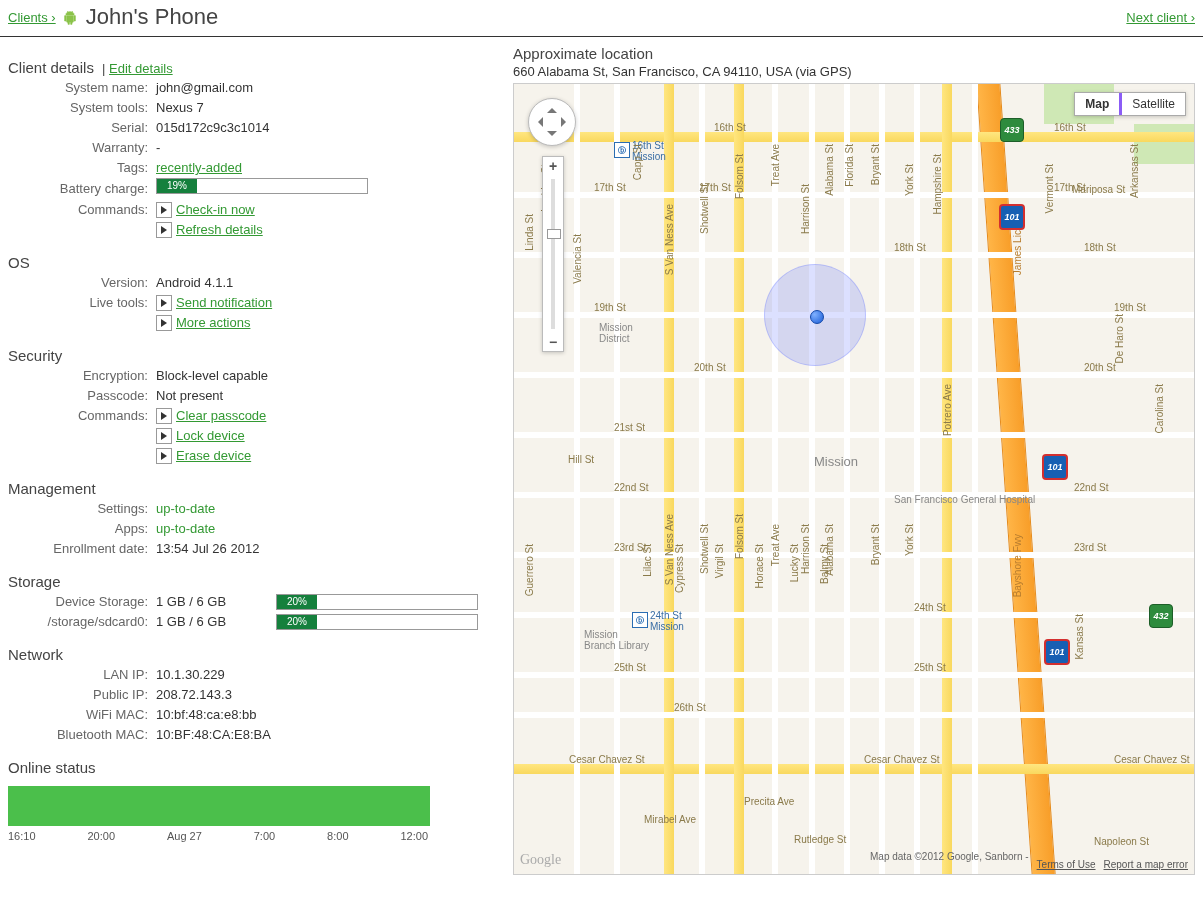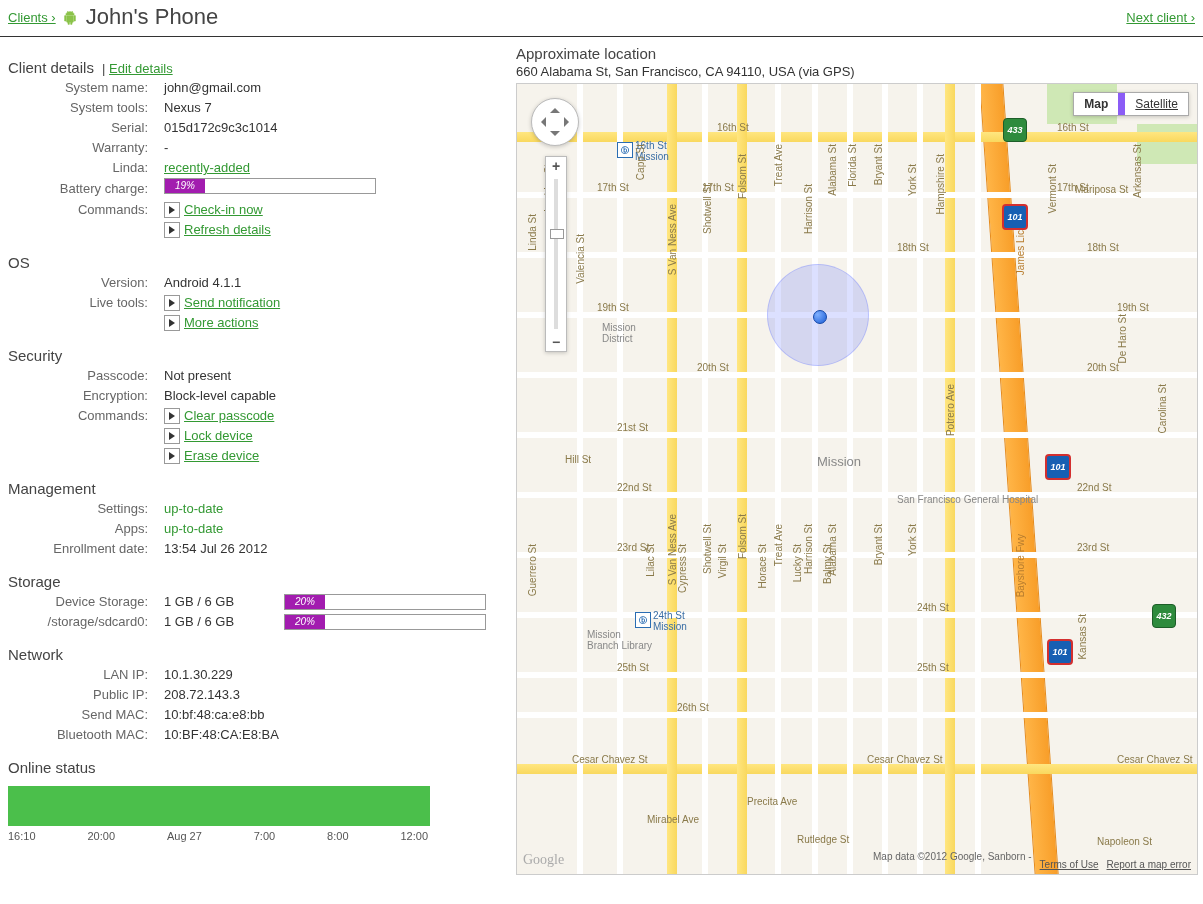--- a/index.html
+++ b/index.html
@@ -8,47 +8,47 @@
   .breadcrumb .title{font-size:22px;color:#444;margin-left:8px;}
   .breadcrumb .spacer{flex:1;}
   .android-icon{width:16px;height:18px;display:inline-block;margin-left:6px;}
   .content{display:flex;padding:8px;gap:30px;}
   .left{width:480px;}
   .right{flex:1;}
   h2.section{font-size:15px;font-weight:normal;color:#444;margin:14px 0 2px 0;}
   h2.section .edit{font-size:13px;margin-left:4px;}
   .row{display:flex;align-items:center;line-height:20px;font-size:13px;}
   .row .label{width:140px;text-align:right;color:#666;padding-right:8px;}
-  .row .value{color:#333;margin-left:8px;}
+  .row .value{color:#333;}
   .row .green{color:#339933;}
   .cmd{display:flex;align-items:center;gap:4px;}
   .play-icon{width:14px;height:14px;border:1px solid #999;display:inline-flex;align-items:center;justify-content:center;font-size:9px;background:#fff;}
   .play-icon::before{content:"";border-left:6px solid #333;border-top:4px solid transparent;border-bottom:4px solid transparent;}
   .bar-outline{border:1px solid #999;height:14px;display:inline-block;position:relative;background:#fff;}
-  .bar-fill{background:#a21caf;height:100%;position:absolute;left:0;top:0;display:flex;align-items:center;justify-content:center;color:#fff;font-size:10px;font-style:italic;}
+  .bar-fill{background:#15803d;height:100%;position:absolute;left:0;top:0;display:flex;align-items:center;justify-content:center;color:#fff;font-size:10px;}
   .timeline{border:1px solid #4bbf4b;background:#4bbf4b;height:38px;width:420px;margin-top:10px;}
   .timeline-labels{display:flex;justify-content:space-between;width:420px;font-size:11px;color:#555;margin-top:4px;}
   
   .map-title{font-size:15px;color:#444;margin-bottom:2px;}
   .map-address{font-size:13px;color:#333;margin-bottom:4px;}
   .map{position:relative;width:680px;height:790px;background:#f6f3ec;border:1px solid #ccc;overflow:hidden;}
   .pan{position:absolute;left:14px;top:14px;width:46px;height:46px;border-radius:50%;background:#fff;border:1px solid #bbb;box-shadow:0 1px 4px rgba(0,0,0,.2);}
   .pan::before,.pan::after{content:"";position:absolute;border:5px solid transparent;}
   .pan .u{position:absolute;left:18px;top:4px;border:5px solid transparent;border-bottom-color:#777;}
   .pan .d{position:absolute;left:18px;bottom:4px;border:5px solid transparent;border-top-color:#777;}
   .pan .l{position:absolute;top:18px;left:4px;border:5px solid transparent;border-right-color:#777;}
   .pan .r{position:absolute;top:18px;right:4px;border:5px solid transparent;border-left-color:#777;}
   .zoom{position:absolute;left:28px;top:72px;width:20px;background:#fff;border:1px solid #bbb;display:flex;flex-direction:column;align-items:center;box-shadow:0 1px 4px rgba(0,0,0,.2);}
   .zoom .btn{font-size:14px;font-weight:bold;line-height:18px;color:#555;cursor:pointer;}
   .zoom .track{width:4px;height:150px;background:#ddd;margin:4px 0;position:relative;}
   .zoom .handle{position:absolute;top:50px;left:-4px;width:12px;height:8px;background:#fff;border:1px solid #999;}
   .maptype{position:absolute;right:8px;top:8px;display:flex;border:1px solid #aaa;background:#fff;font-size:12px;box-shadow:0 1px 4px rgba(0,0,0,.2);}
   .maptype div{padding:4px 10px;cursor:pointer;}
   .maptype .active{font-weight:bold;}
-  .maptype div+div{border-left:7px solid #8b5cf6;text-decoration:underline;}
+  .maptype div+div{border-left:3px solid #8b5cf6;}
   .road-h{position:absolute;height:10px;left:0;right:0;background:linear-gradient(#ffe680,#f9d85e);}
   .road-v{position:absolute;width:10px;top:0;bottom:0;background:linear-gradient(90deg,#ffe680,#f9d85e);}
   .road-w{position:absolute;background:#fff;}
   .hwy{position:absolute;width:22px;top:0;bottom:0;background:linear-gradient(90deg,#ffb547,#f89e29);border-left:1px solid #e58a1a;border-right:1px solid #e58a1a;}
   .street-label{position:absolute;font-size:10px;color:#8a7a4a;white-space:nowrap;}
   .street-label.v{writing-mode:vertical-rl;transform:rotate(180deg);}
   .accuracy{position:absolute;width:100px;height:100px;border-radius:50%;background:rgba(80,100,255,.2);border:1px solid rgba(80,100,255,.25);}
   .pin{position:absolute;width:12px;height:12px;border-radius:50%;background:radial-gradient(circle at 30% 30%,#7fb0ff,#1b5dd6);border:1px solid #1147a8;}
   .bart{position:absolute;width:14px;height:14px;background:#fff;border:1px solid #2a6db3;display:flex;align-items:center;justify-content:center;font-size:8px;font-weight:bold;color:#2a6db3;}
   .map-footer{position:absolute;right:6px;bottom:4px;font-size:10px;color:#666;display:flex;gap:8px;align-items:center;}
@@ -91,21 +91,21 @@
       </div>
   <div class="row">
         <div class="label">Serial:</div>
         <div class="value">015d172c9c3c1014</div>
       </div>
   <div class="row">
         <div class="label">Warranty:</div>
         <div class="value">-</div>
       </div>
   <div class="row">
-        <div class="label">Linda:</div>
+        <div class="label">Tags:</div>
         <div class="value"><a>recently-added</a></div>
       </div>
   <div class="row">
         <div class="label">Battery charge:</div>
     <div class="value"><span class="bar-outline" style="width:210px"><span class="bar-fill" style="width:19%">19%</span></span></div>
   </div>
   <div class="row">
         <div class="label">Commands:</div>
     <div class="value cmd">
           <span class="play-icon"></span>
@@ -135,26 +135,26 @@
   <div class="row">
         <div class="label"></div>
     <div class="value cmd">
           <span class="play-icon"></span>
           <a>More actions</a>
         </div>
       </div>
 
   <h2 class="section">Security</h2>
   <div class="row">
+        <div class="label">Encryption:</div>
+        <div class="value">Block-level capable</div>
+      </div>
+  <div class="row">
         <div class="label">Passcode:</div>
         <div class="value">Not present</div>
-      </div>
-  <div class="row">
-        <div class="label">Encryption:</div>
-        <div class="value">Block-level capable</div>
       </div>
   <div class="row">
         <div class="label">Commands:</div>
     <div class="value cmd">
           <span class="play-icon"></span>
           <a>Clear passcode</a>
         </div>
       </div>
   <div class="row">
         <div class="label"></div>
@@ -204,21 +204,21 @@
   <h2 class="section">Network</h2>
   <div class="row">
         <div class="label">LAN IP:</div>
         <div class="value">10.1.30.229</div>
       </div>
   <div class="row">
         <div class="label">Public IP:</div>
         <div class="value">208.72.143.3</div>
       </div>
   <div class="row">
-        <div class="label">Send MAC:</div>
+        <div class="label">WiFi MAC:</div>
         <div class="value">10:bf:48:ca:e8:bb</div>
       </div>
   <div class="row">
         <div class="label">Bluetooth MAC:</div>
         <div class="value">10:BF:48:CA:E8:BA</div>
       </div>
 
   <h2 class="section">Online status</h2>
   <div class="timeline"></div>
   <div class="timeline-labels">
@@ -337,21 +337,21 @@
     <div class="street-label v" style="left:10px;top:460px">Guerrero St</div>
     <div class="street-label v" style="left:498px;top:120px;color:#b87d2e">James Lick Fwy</div>
     <div class="street-label v" style="left:498px;top:450px;color:#b87d2e">Bayshore Fwy</div>
     <div class="street-label v" style="left:530px;top:80px">Vermont St</div>
     <div class="street-label v" style="left:560px;top:530px">Kansas St</div>
     <div class="street-label v" style="left:615px;top:60px">Arkansas St</div>
     <div class="street-label v" style="left:600px;top:230px">De Haro St</div>
     <div class="street-label v" style="left:640px;top:300px">Carolina St</div>
     <div class="street-label v" style="left:26px;top:80px">Lapidge St</div>
     <div class="street-label v" style="left:10px;top:130px">Linda St</div>
-    <div class="street-label" style="left:48px;top:370px">Hill St</div>
+    <div class="street-label" style="left:54px;top:370px">Hill St</div>
     <div class="street-label v" style="left:128px;top:460px">Lilac St</div>
     <div class="street-label v" style="left:160px;top:460px">Cypress St</div>
     <div class="street-label v" style="left:200px;top:460px">Virgil St</div>
     <div class="street-label v" style="left:240px;top:460px">Horace St</div>
     <div class="street-label v" style="left:275px;top:460px">Lucky St</div>
     <div class="street-label v" style="left:305px;top:460px">Balmy St</div>
 
     <div class="shield us" style="left:485px;top:120px">101</div>
     <div class="shield us" style="left:528px;top:370px">101</div>
     <div class="shield us" style="left:530px;top:555px">101</div>

